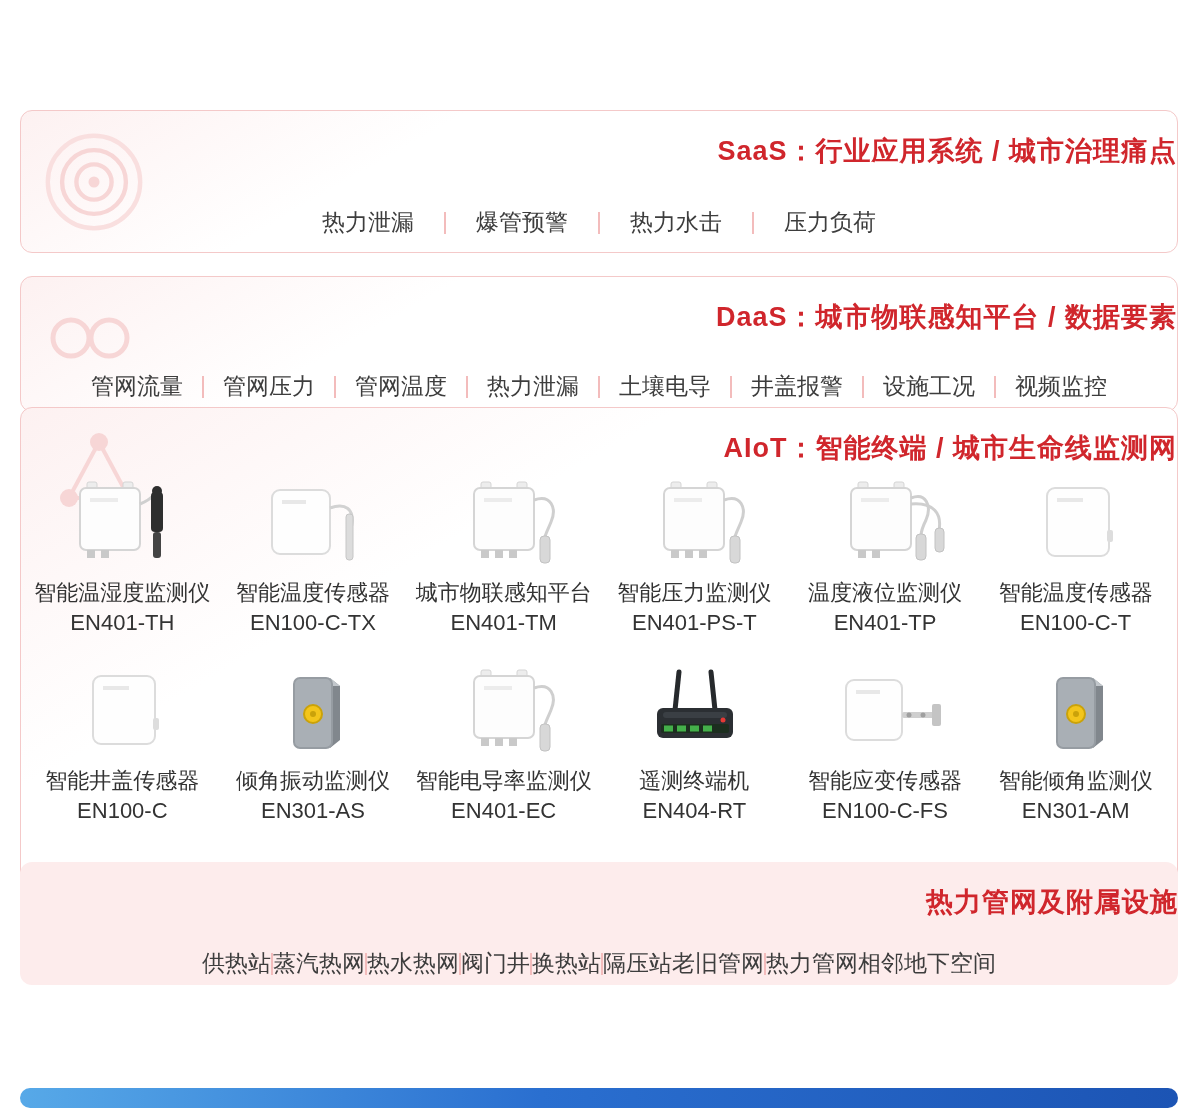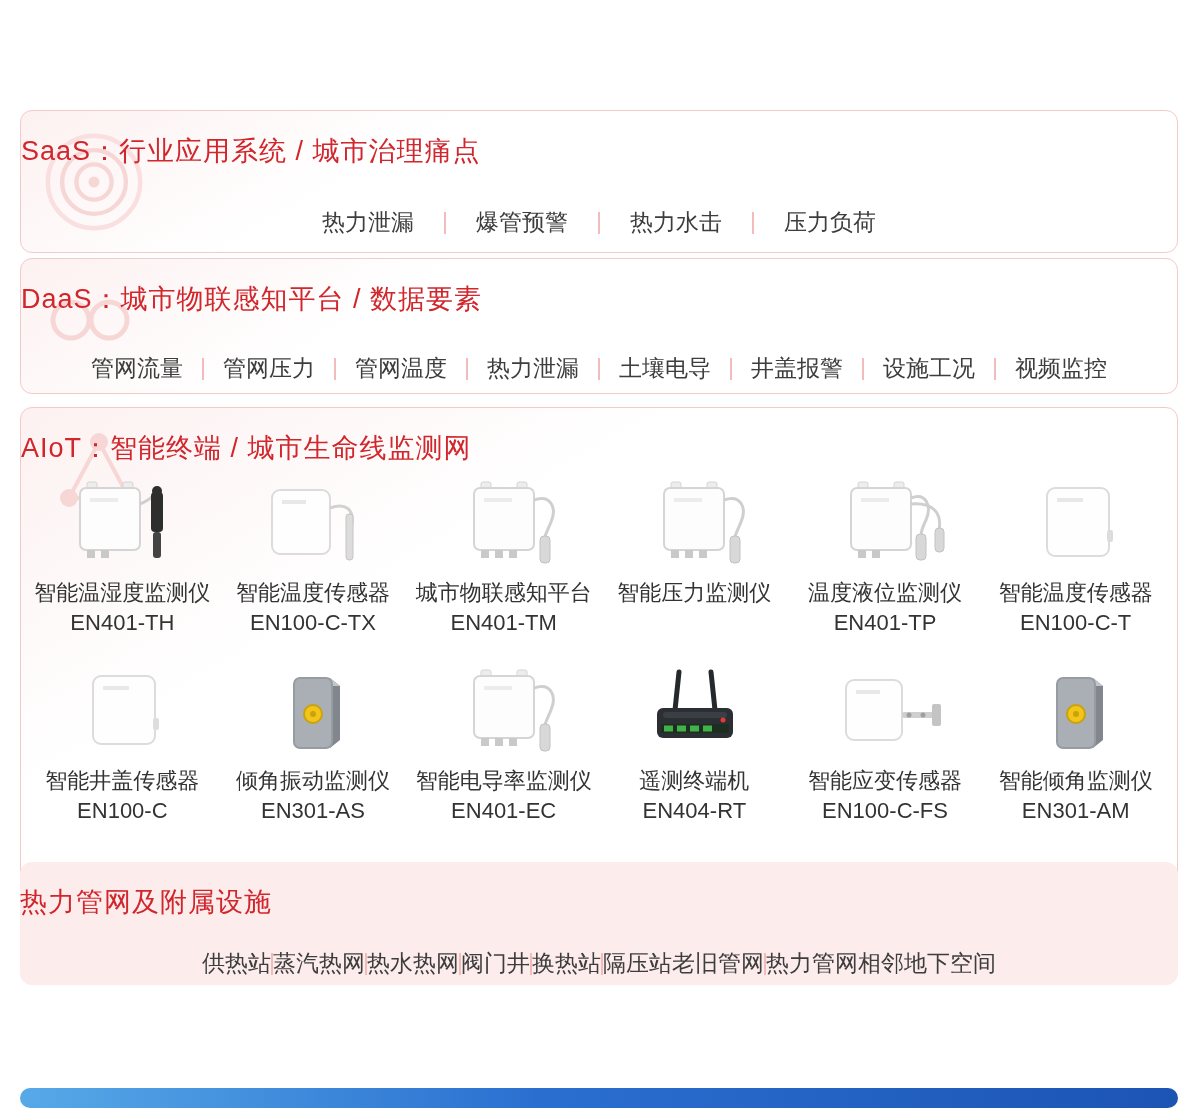--- a/index.html
+++ b/index.html
@@ -6,26 +6,26 @@
   body { font-family:"Liberation Sans","DejaVu Sans",sans-serif; }
   .page { position:relative; width:1200px; height:1109px; background:#ffffff; overflow:hidden; }
 
   .panel {
     position:absolute; left:20px; width:1158px; box-sizing:border-box;
     border:1px solid #f4c9c9; border-radius:12px;
     background:linear-gradient(150deg,#fdf1f1 0%, #ffffff 32%);
     overflow:hidden;
   }
   .panel-saas { top:110px; height:143px; }
-  .panel-daas { top:258px; height:136px; }
+  .panel-daas { top:276px; height:136px; }
   .panel-aiot { top:407px; height:524px; }
   .panel-fac  { top:862px; height:123px; border:none; background:#fdecec; }
 
   .panel-title {
-    text-align:left; color:#d0262c; font-weight:normal; font-size:27px;
+    text-align:right; color:#d0262c; font-weight:bold; font-size:27px;
     padding-top:22px; letter-spacing:1px; position:relative; z-index:2;
   }
   .items {
     display:flex; justify-content:center; align-items:center;
     font-size:23px; color:#3d3d3d; position:relative; z-index:2;text-align:center;
   }
   .items .sep { display:inline-block; width:2px; height:22px; background:#f3bcbc; }
   .items-saas { gap:30px; margin-top:38px; }
   .items-daas { gap:19px; margin-top:36px; }
   .items-fac  { margin-top:28px; }
@@ -216,20 +216,21 @@
         <div class="p-name">城市物联感知平台</div>
         <div class="p-model">EN401-TM</div>
       </div>
       <div class="product">
         <div class="device">
           <svg width="150" height="100">
               <use href="#sym-monitor"></use>
             </svg>
         </div>
         <div class="p-name">智能压力监测仪</div>
+        <div class="p-model">EN401-PS-T</div>
       </div>
       <div class="product">
         <div class="device">
           <svg width="150" height="100">
               <use href="#sym-monitor-2p"></use>
             </svg>
         </div>
         <div class="p-name">温度液位监测仪</div>
         <div class="p-model">EN401-TP</div>
       </div>

